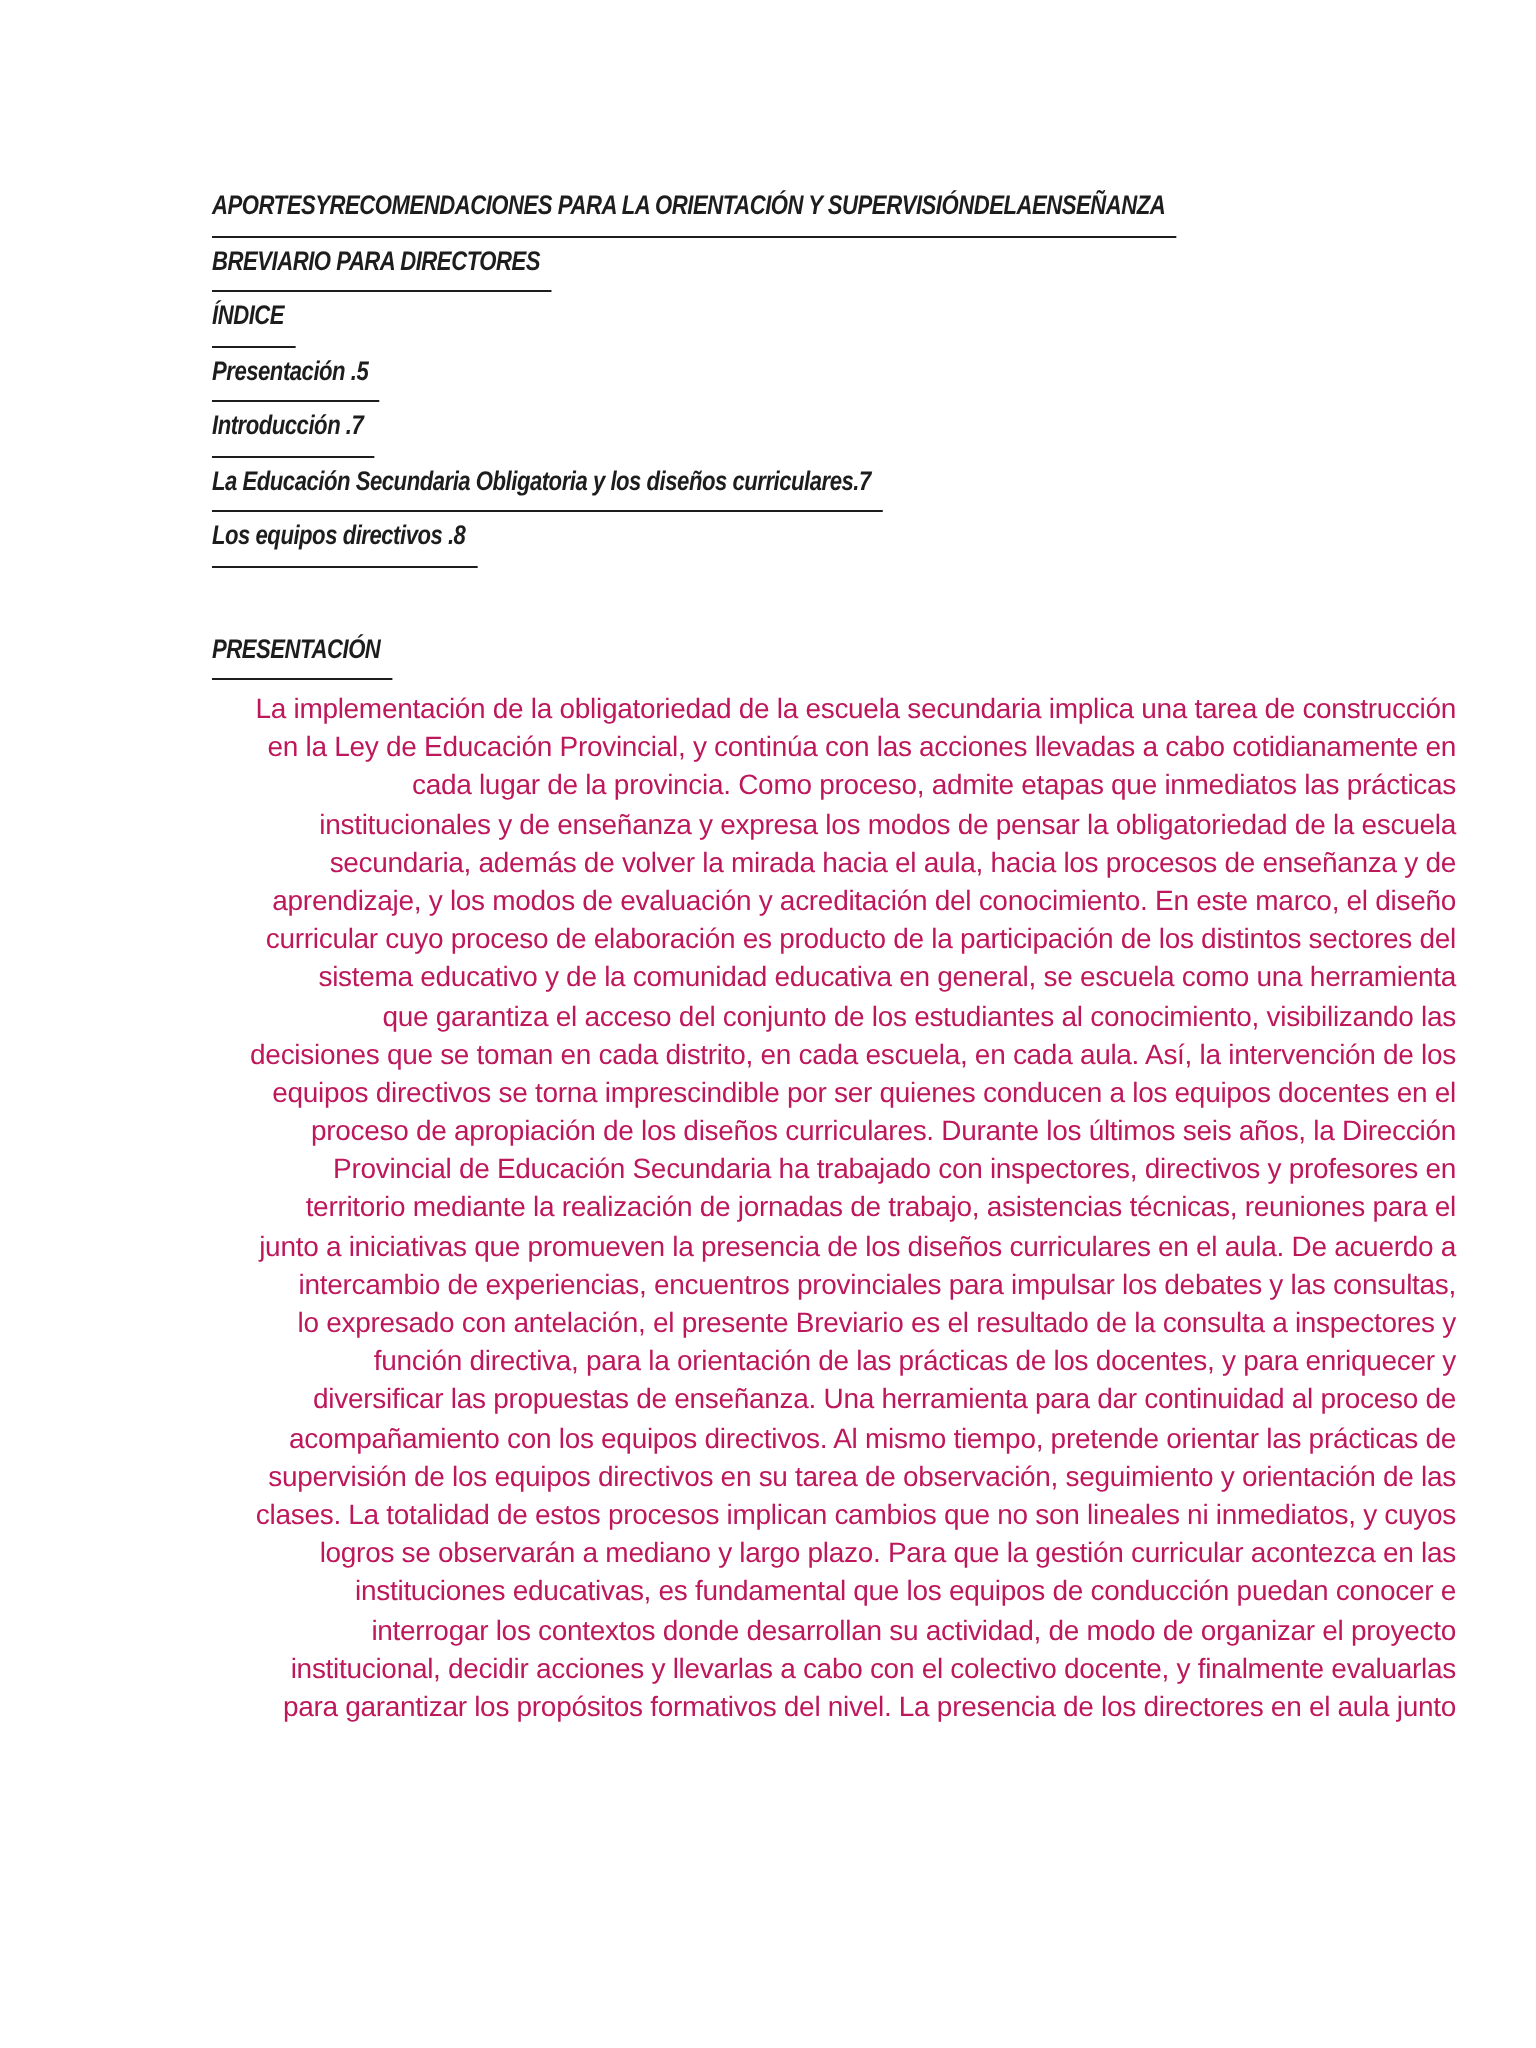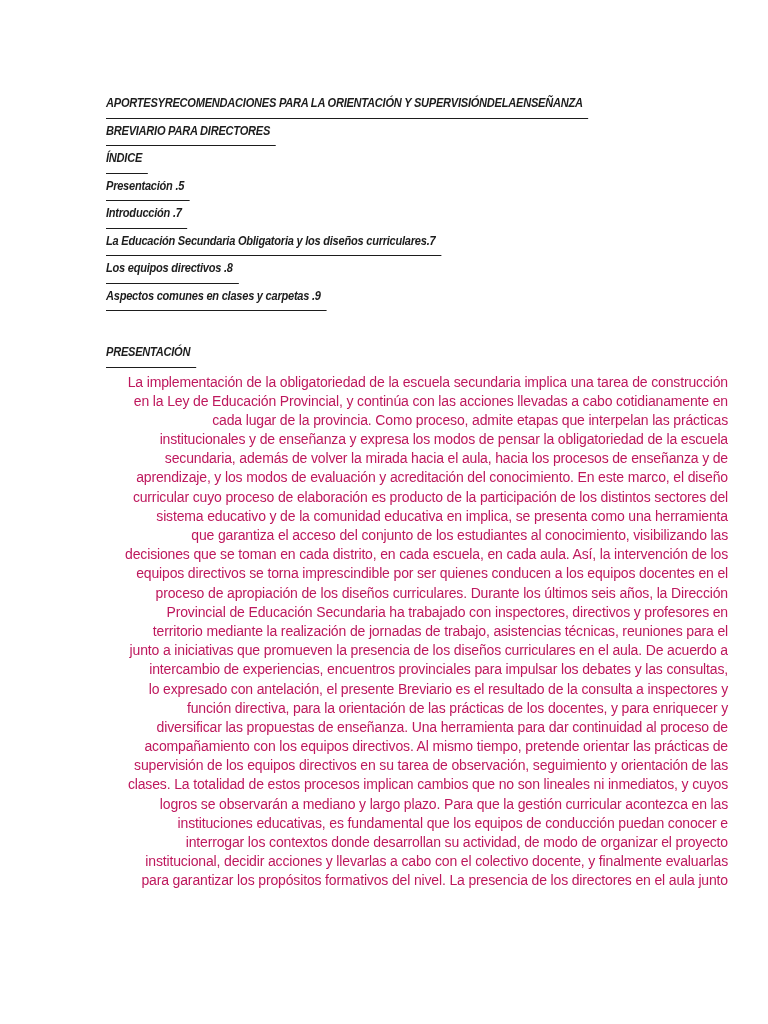--- a/index.html
+++ b/index.html
@@ -62,34 +62,33 @@
 
   <div class="hline"><span class="u">BREVIARIO PARA DIRECTORES</span></div>
 
   <div class="hline"><span class="u">ÍNDICE</span></div>
 
   <div>
       <div class="hline"><span class="u">Presentación .5</span></div>
       <div class="hline"><span class="u">Introducción .7</span></div>
       <div class="hline"><span class="u">La Educación Secundaria Obligatoria y los diseños curriculares.7</span></div>
       <div class="hline"><span class="u">Los equipos directivos .8</span></div>
-      <div class="hline"><span class="u">Aspectos comunes en clases y carpetas .9</span></div>
     </div>
 
   <div class="hline section-heading"><span class="u">PRESENTACIÓN</span></div>
 
   <div class="body-block">
       <div class="body-line">La implementación de la obligatoriedad de la escuela secundaria implica una tarea de construcción</div>
       <div class="body-line">en la Ley de Educación Provincial, y continúa con las acciones llevadas a cabo cotidianamente en</div>
-      <div class="body-line">cada lugar de la provincia. Como proceso, admite etapas que interpelan las prácticas</div>
+      <div class="body-line">cada lugar de la provincia. Como proceso, admite etapas que inmediatos las prácticas</div>
       <div class="body-line">institucionales y de enseñanza y expresa los modos de pensar la obligatoriedad de la escuela</div>
       <div class="body-line">secundaria, además de volver la mirada hacia el aula, hacia los procesos de enseñanza y de</div>
       <div class="body-line">aprendizaje, y los modos de evaluación y acreditación del conocimiento. En este marco, el diseño</div>
       <div class="body-line">curricular cuyo proceso de elaboración es producto de la participación de los distintos sectores del</div>
-      <div class="body-line">sistema educativo y de la comunidad educativa en implica, se presenta como una herramienta</div>
+      <div class="body-line">sistema educativo y de la comunidad educativa en general, se escuela como una herramienta</div>
       <div class="body-line">que garantiza el acceso del conjunto de los estudiantes al conocimiento, visibilizando las</div>
       <div class="body-line">decisiones que se toman en cada distrito, en cada escuela, en cada aula. Así, la intervención de los</div>
       <div class="body-line">equipos directivos se torna imprescindible por ser quienes conducen a los equipos docentes en el</div>
       <div class="body-line">proceso de apropiación de los diseños curriculares. Durante los últimos seis años, la Dirección</div>
       <div class="body-line">Provincial de Educación Secundaria ha trabajado con inspectores, directivos y profesores en</div>
       <div class="body-line">territorio mediante la realización de jornadas de trabajo, asistencias técnicas, reuniones para el</div>
       <div class="body-line">junto a iniciativas que promueven la presencia de los diseños curriculares en el aula. De acuerdo a</div>
       <div class="body-line">intercambio de experiencias, encuentros provinciales para impulsar los debates y las consultas,</div>
       <div class="body-line">lo expresado con antelación, el presente Breviario es el resultado de la consulta a inspectores y</div>
       <div class="body-line">función directiva, para la orientación de las prácticas de los docentes, y para enriquecer y</div>

